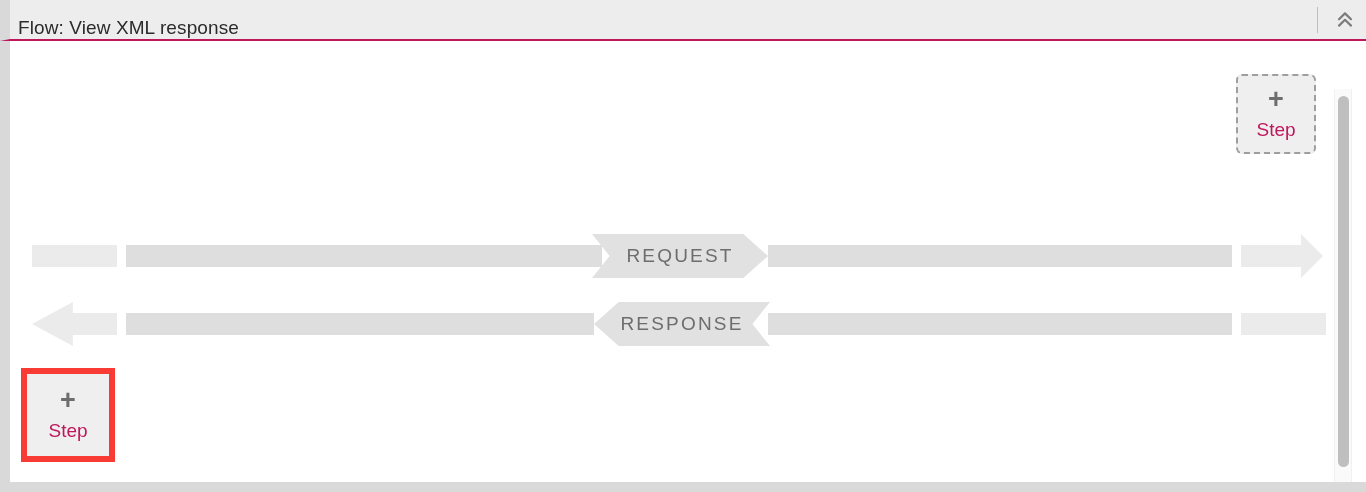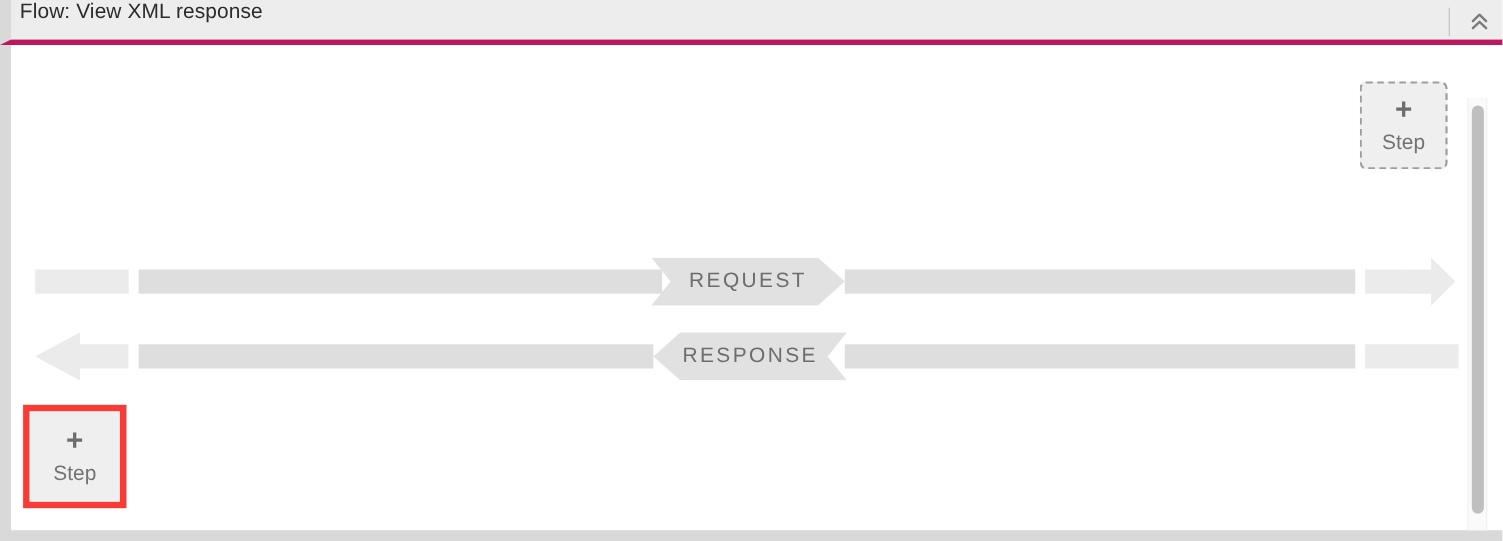--- a/index.html
+++ b/index.html
@@ -24,24 +24,24 @@
 
   
   .titlebar {
     position: absolute;
     left: 0;
     top: 0;
     width: 1366px;
     height: 41px;
     background: #ededed;
     box-sizing: border-box;
-    border-bottom: 5px solid #be185d;
+    border-bottom: 2px solid #be185d;
     border-left: 10px solid #d9d9d9;
     display: flex;
-    align-items: flex-start;
+    align-items: flex-end;
   }
   .titlebar-title {
     font-size: 19px;
     color: #2b2b2b;
     padding-left: 8px;
     letter-spacing: 0.1px;
     white-space: nowrap;
   }
   .titlebar-right {
     position: absolute;
@@ -99,21 +99,21 @@
   .step-btn .plus {
     font-size: 27px;
     line-height: 22px;
     color: #6d6d6d;
     font-weight: bold;
     margin-bottom: 10px;
   }
   .step-btn .step-label {
     font-size: 19px;
     line-height: 20px;
-    color: #737373;
+    color: #be185d;
   }
 
   .step-top-right {
     left: 1226px;
     top: 33px;
     border: 2px dashed #9e9e9e;
   }
 
   .step-bottom-left-wrap {
     position: absolute;

